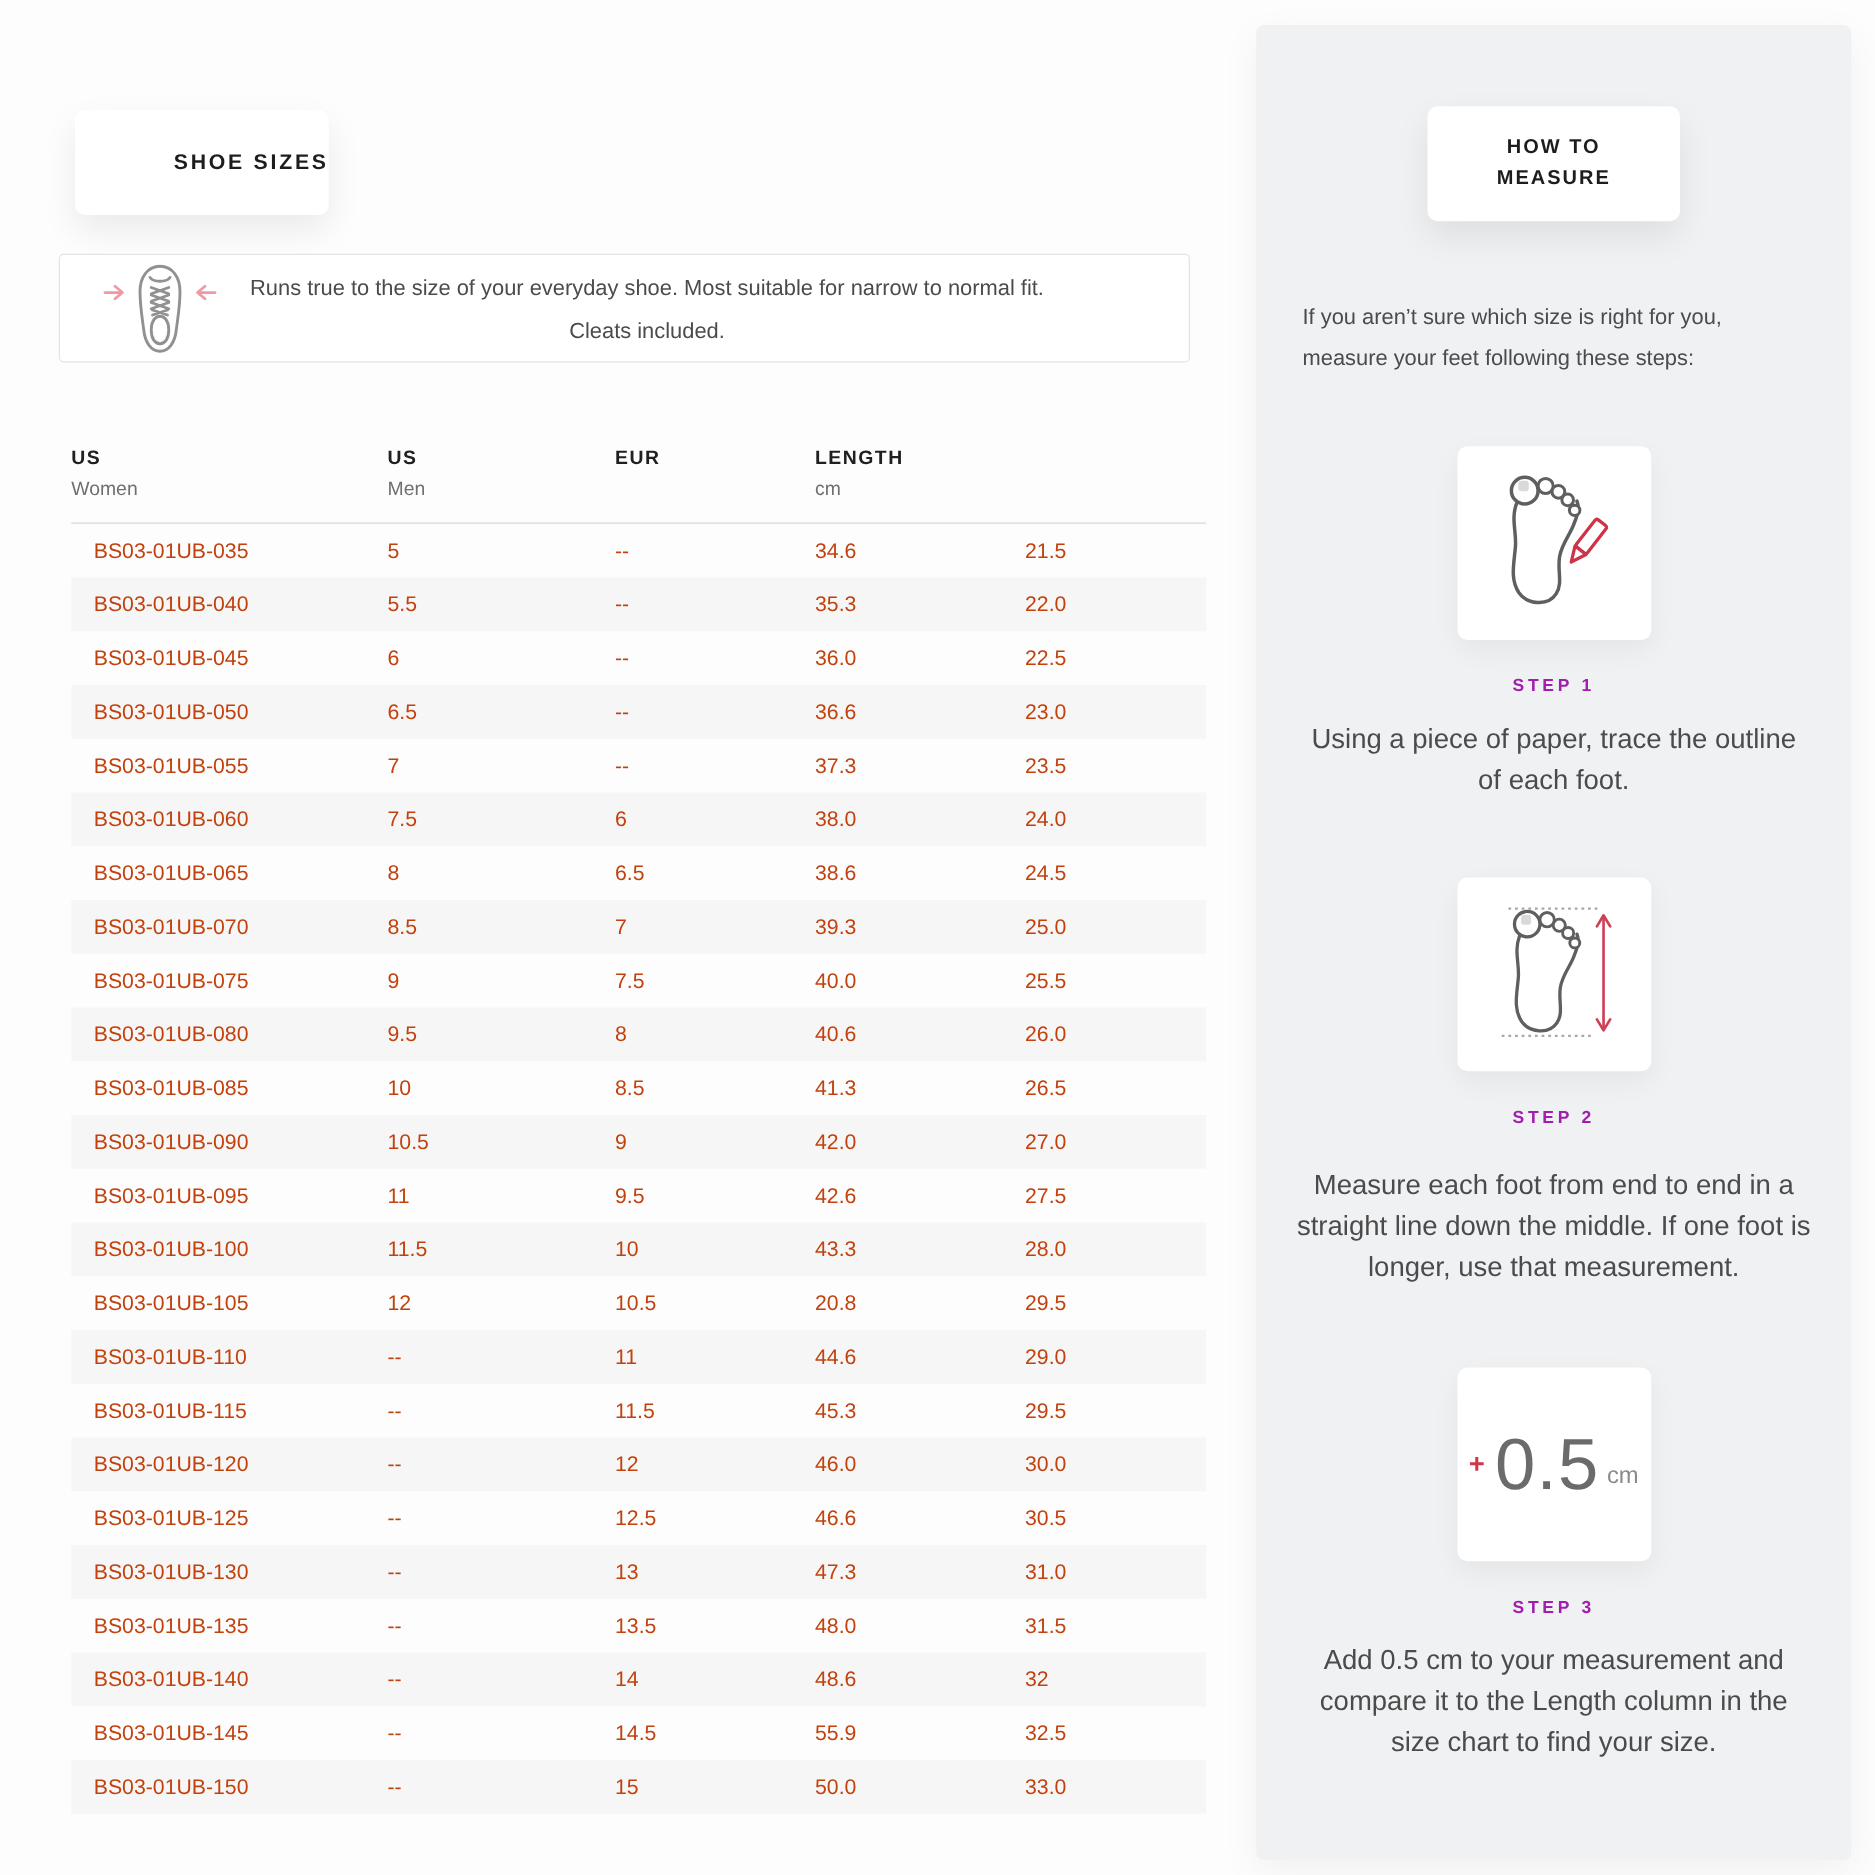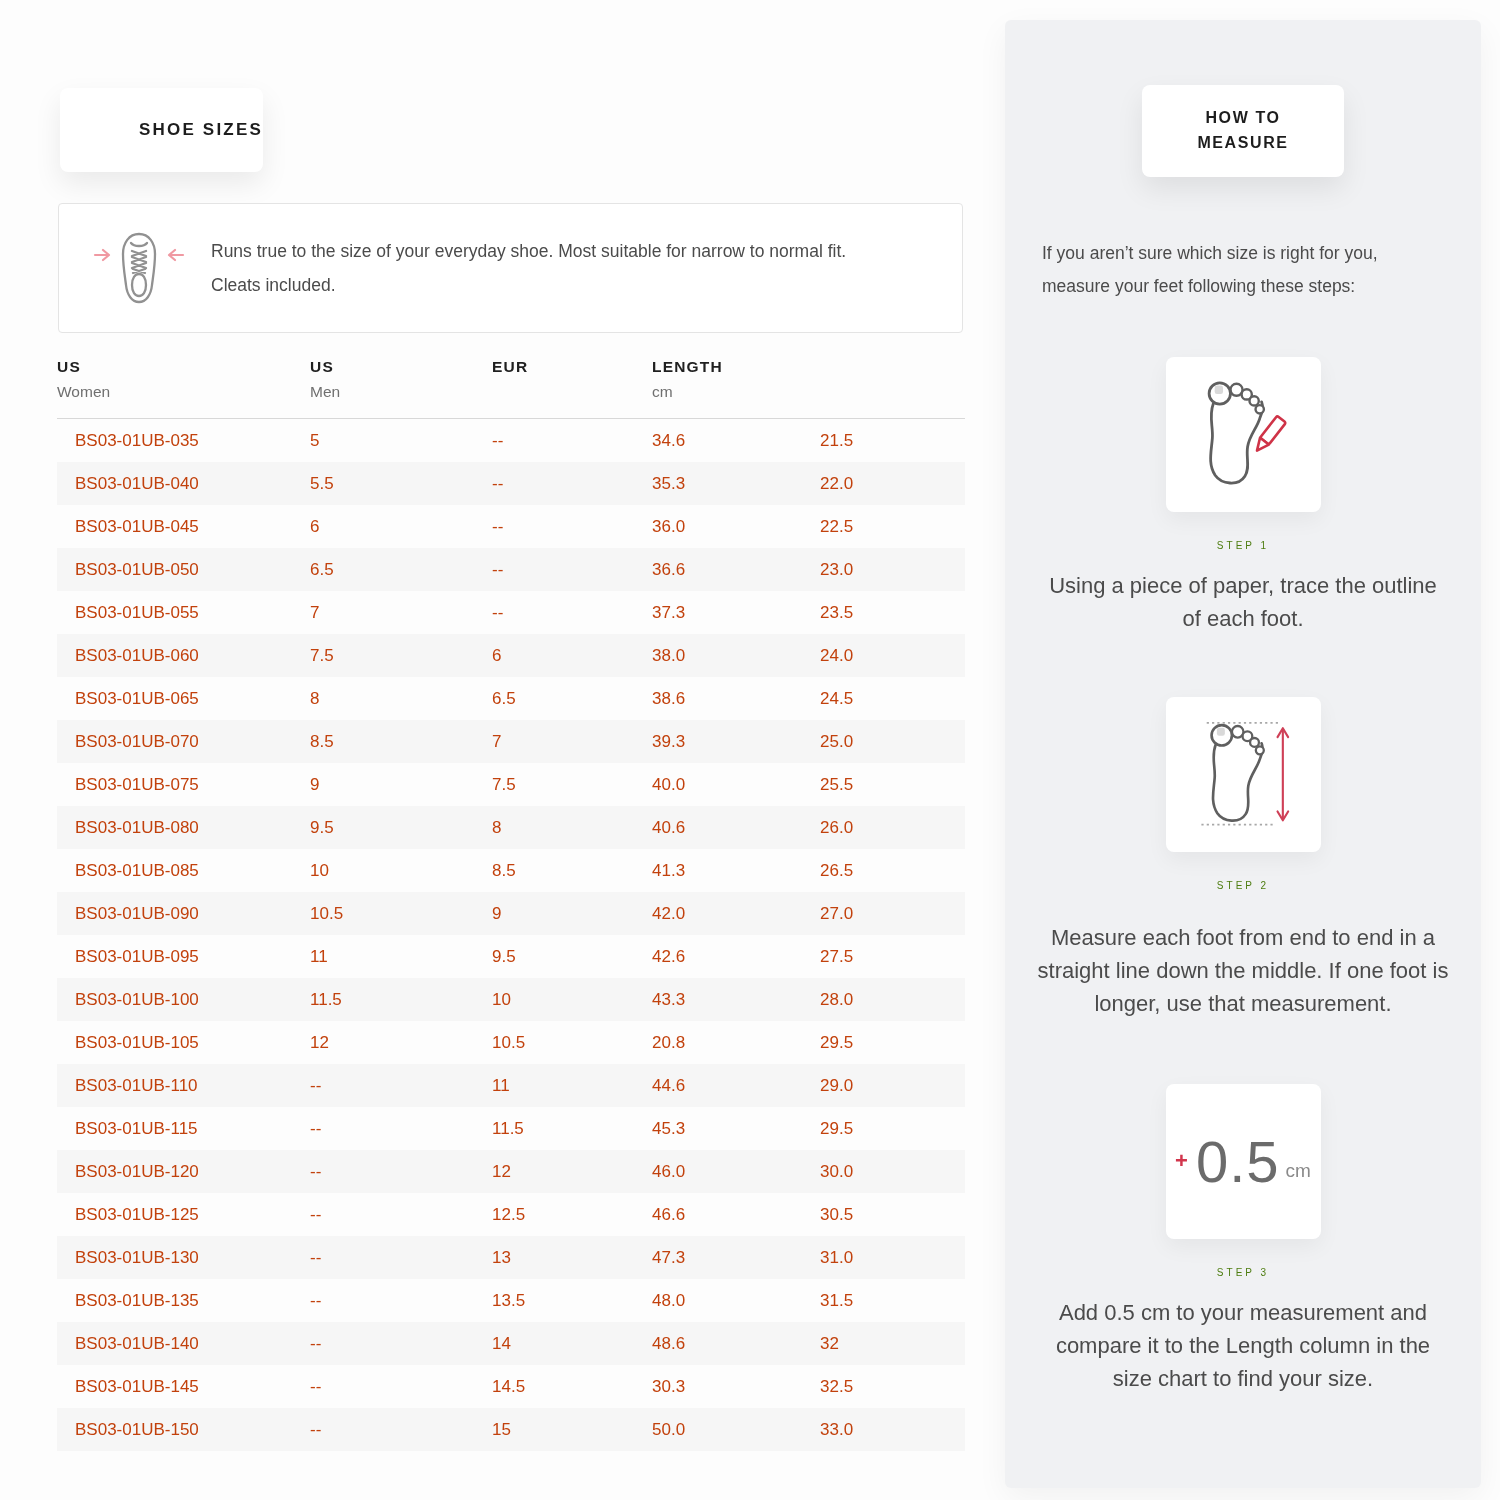--- a/index.html
+++ b/index.html
@@ -16,24 +16,24 @@
   .shoe-sizes-card {
     position:absolute; left:60px; top:88px;
     width:203px; height:84px;
     background:#ffffff; border-radius:8px;
     box-shadow:0 12px 28px rgba(0,0,0,0.08);
     display:flex; align-items:center; justify-content:flex-end;
     font-size:17px; font-weight:bold; letter-spacing:2.2px; color:#1d1d1d;
   }
 
   .fit-box {
-    position:absolute; left:58px; top:203px;
-    width:905px; height:130px;
+    position:absolute; left:47px; top:203px;
+    width:905px; height:87px;
     background:#ffffff; border:1px solid #e4e4e4; border-radius:4px;
-    display:flex; align-items:center;
+    display:flex; align-items:center;text-align:center;
   }
   .fit-box .icon-wrap { flex:0 0 auto; margin-left:30px; width:100px; display:flex; justify-content:center; }
   .fit-box .fit-text { margin-left:22px; font-size:17.5px; line-height:34px; color:#4b4b4b; }
   .fit-box .fit-text span { display:block; }
 
   .size-table { position:absolute; left:57px; top:345px; width:908px; }
   .t-header {
     display:grid; grid-template-columns:253px 182px 160px 168px 1fr;
     padding:13px 0 17px 0;
     border-bottom:1px solid #d8d8d8;
@@ -72,21 +72,21 @@
     font-size:17.5px; line-height:33px; color:#4b4b4b;
     margin-bottom:54px;
   }
   .step-card {
     width:155px; height:155px; background:#ffffff; border-radius:8px;
     box-shadow:0 8px 22px rgba(0,0,0,0.05);
     display:flex; align-items:center; justify-content:center;
     margin-bottom:28px;
   }
   .step-label {
-    font-size:10px; font-weight:normal; letter-spacing:3px; color:#4d7c0f;
+    font-size:14px; font-weight:bold; letter-spacing:3px; color:#a21caf;
     margin-bottom:18px;
   }
   .step-text {
     width:412px; text-align:center;
     font-size:22px; line-height:33px; color:#4b4b4b;
   }
   .step-text.gap-a { margin-bottom:62px; }
   .step-text.gap-b { margin-bottom:64px;margin-top:12px; }
 
   .half-cm { display:flex; align-items:center; }
@@ -337,21 +337,21 @@
         <div class="c">--</div>
         <div class="c">14</div>
         <div class="c">48.6</div>
         <div class="c">32</div>
       </div>
 
       <div class="row">
         <div class="c first">BS03-01UB-145</div>
         <div class="c">--</div>
         <div class="c">14.5</div>
-        <div class="c">30.3</div>
+        <div class="c">55.9</div>
         <div class="c">32.5</div>
       </div>
 
       <div class="row">
         <div class="c first">BS03-01UB-150</div>
         <div class="c">--</div>
         <div class="c">15</div>
         <div class="c">50.0</div>
         <div class="c">33.0</div>
       </div>

